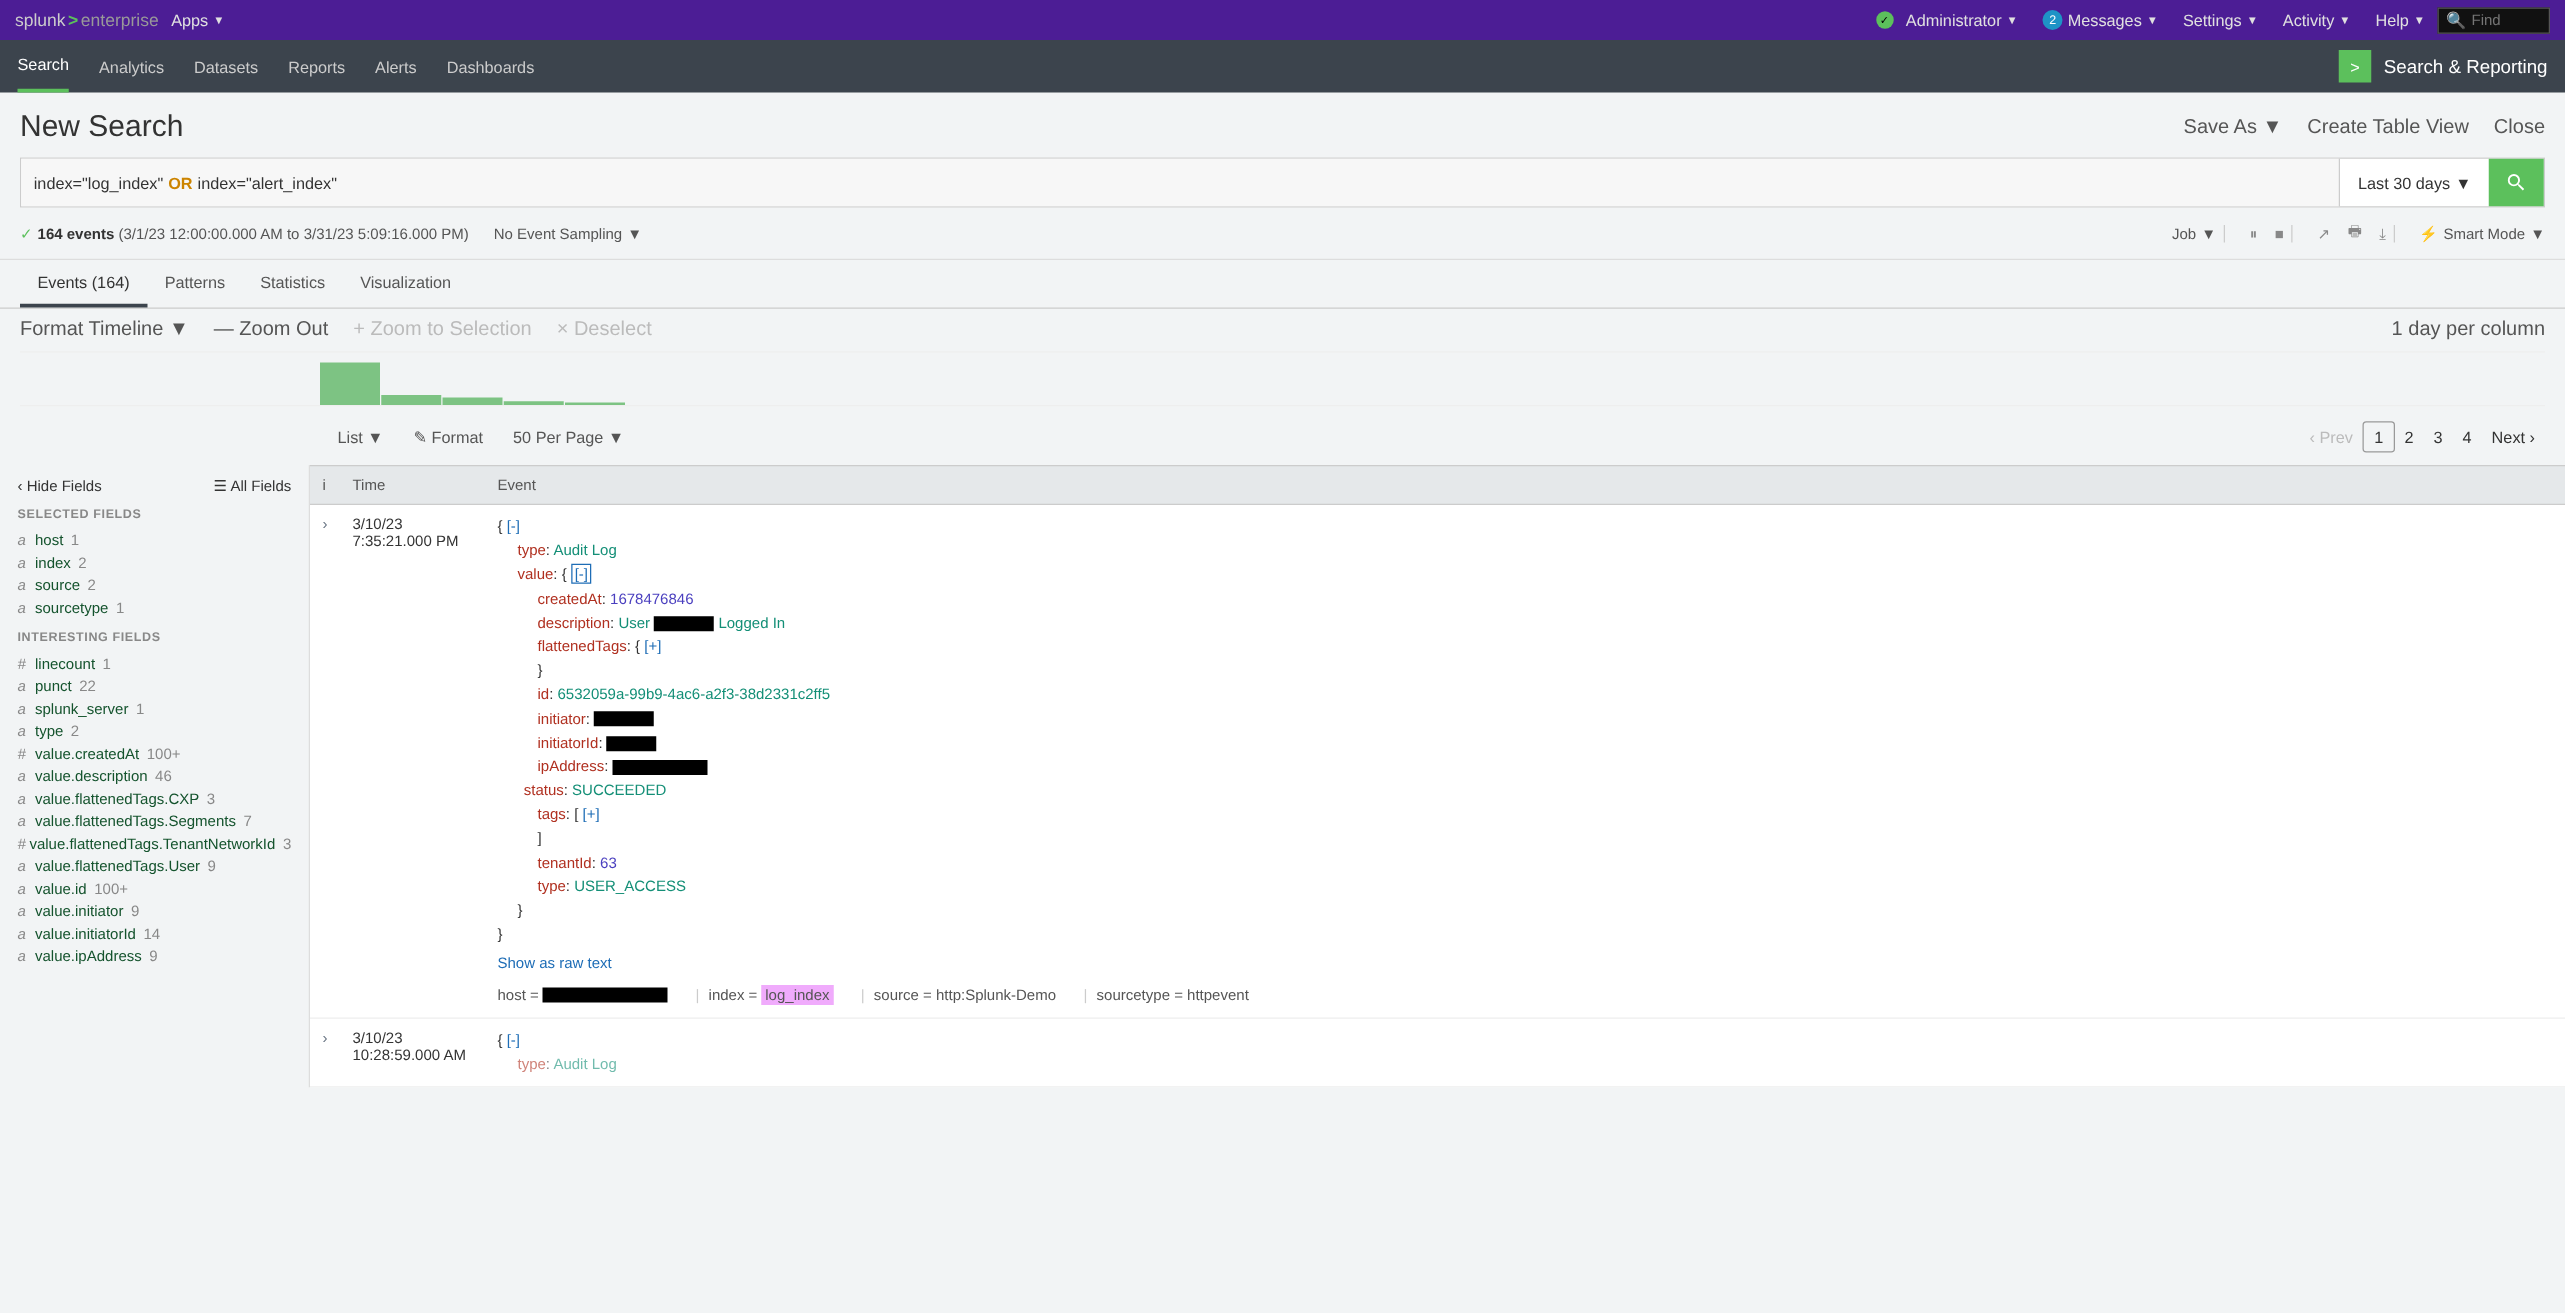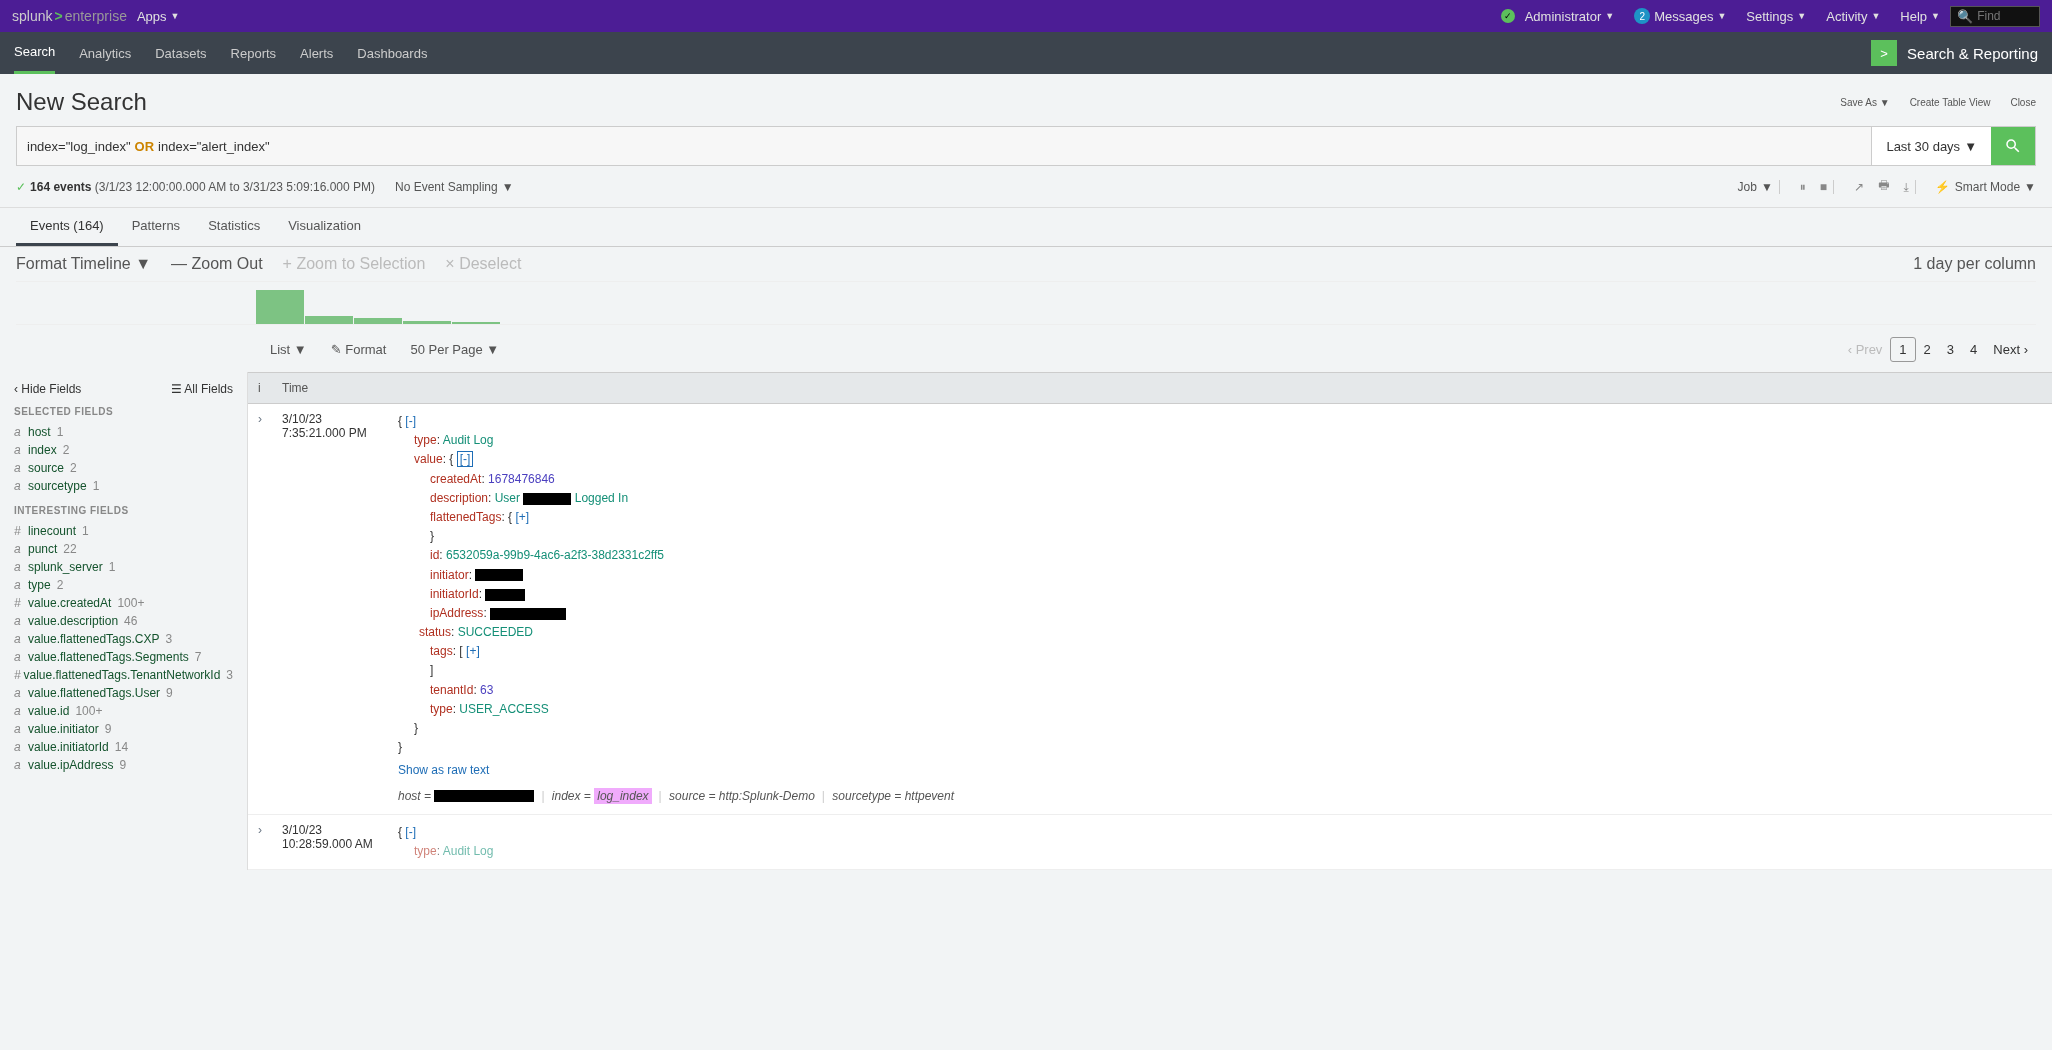--- a/index.html
+++ b/index.html
@@ -21,21 +21,21 @@
 .navbar { background: #3c444d; height: 42px; display: flex; align-items: center; color: #ccc; padding: 0 14px; }
 .navbar .nitem { margin-right: 24px; cursor: pointer; height: 42px; display: flex; align-items: center; }
 .navbar .nitem.active { color: #fff; border-bottom: 3px solid #5cc05c; }
 .navbar .spacer { flex: 1; }
 .navbar .appicon { width: 26px; height: 26px; background: #5cc05c; display: flex; align-items: center; justify-content: center; color: #fff; margin-right: 10px; }
 .navbar .appname { color: #fff; font-size: 15px; }
 
 .page-head { padding: 14px 16px 10px; display: flex; align-items: center; }
 .page-head h1 { font-size: 24px; font-weight: 500; color: #333; }
 .page-head .spacer { flex: 1; }
-.page-head .hlink { margin-left: 20px; color: #555; cursor: pointer; font-size: 10px; }
+.page-head .hlink { margin-left: 20px; color: #555; cursor: pointer; font-size: 16px; }
 
 .searchbar { display: flex; margin: 0 16px; border: 1px solid #ccc; background: #fff; height: 40px; }
 .searchbar .sinput { flex: 1; padding: 8px 10px; font-family: Consolas, Monaco, monospace; font-size: 13px; background: #f7f7f7; border: none; display: flex; align-items: center; }
 .searchbar .sinput .kw-or { color: #cc8400; font-weight: bold; margin: 0 4px; }
 .searchbar .timerange { border-left: 1px solid #ccc; padding: 0 14px; display: flex; align-items: center; cursor: pointer; }
 .searchbar .runbtn { width: 44px; background: #5cc05c; display: flex; align-items: center; justify-content: center; cursor: pointer; }
 .searchbar .runbtn svg { fill: #fff; }
 
 .statusbar { display: flex; align-items: center; padding: 10px 16px; font-size: 12px; color: #555; border-bottom: 1px solid #ddd; }
 .statusbar .check { color: #5cc05c; margin-right: 4px; }
@@ -85,21 +85,21 @@
 .events .erow .c-event { flex: 1; font-family: Consolas, Monaco, monospace; line-height: 1.6; }
 .events .erow .j-key { color: #b03020; }
 .events .erow .j-str { color: #148f77; }
 .events .erow .j-num { color: #4a3fbf; }
 .events .erow .j-br { color: #333; }
 .events .erow .j-toggle { color: #1e6db6; cursor: pointer; }
 .events .erow .j-toggle.boxed { border: 1px solid #1e6db6; padding: 0 2px; }
 .events .erow .redact { display: inline-block; background: #000; height: 12px; vertical-align: middle; }
 .events .erow .raw-link { color: #1e6db6; cursor: pointer; font-family: "Helvetica Neue", Arial, sans-serif; margin-top: 4px; display: inline-block; }
 .events .erow .meta { font-family: "Helvetica Neue", Arial, sans-serif; margin-top: 6px; color: #555; }
-.events .erow .meta .mitem { margin-right: 3px; font-style: italic; }
+.events .erow .meta .mitem { margin-right: 18px; }
 .events .erow .meta .hl { background: #f0abfc; padding: 1px 3px; }
 .events .erow .meta .sep { color: #ccc; margin: 0 4px; }
 </style>
 </head>
 <body>
 
 <div class="topbar">
   <div class="brand">
     <span class="s1">splunk</span>
       <span class="arrow">&gt;</span>
@@ -343,20 +343,21 @@
           <span class="fname">value.ipAddress</span>
           <span class="fcount">9</span>
         </div>
       </div>
   </div>
 
   <div class="events">
     <div class="ehead">
       <div class="c-info">i</div>
       <div class="c-time">Time</div>
+      <div class="c-event">Event</div>
     </div>
 
     <div class="erow">
       <div class="c-expand">›</div>
       <div class="c-time">
         <div>3/10/23</div>
         <div>7:35:21.000 PM</div>
       </div>
       <div class="c-event">
         <div><span class="j-br">{</span> <span class="j-toggle">[-]</span></div>

